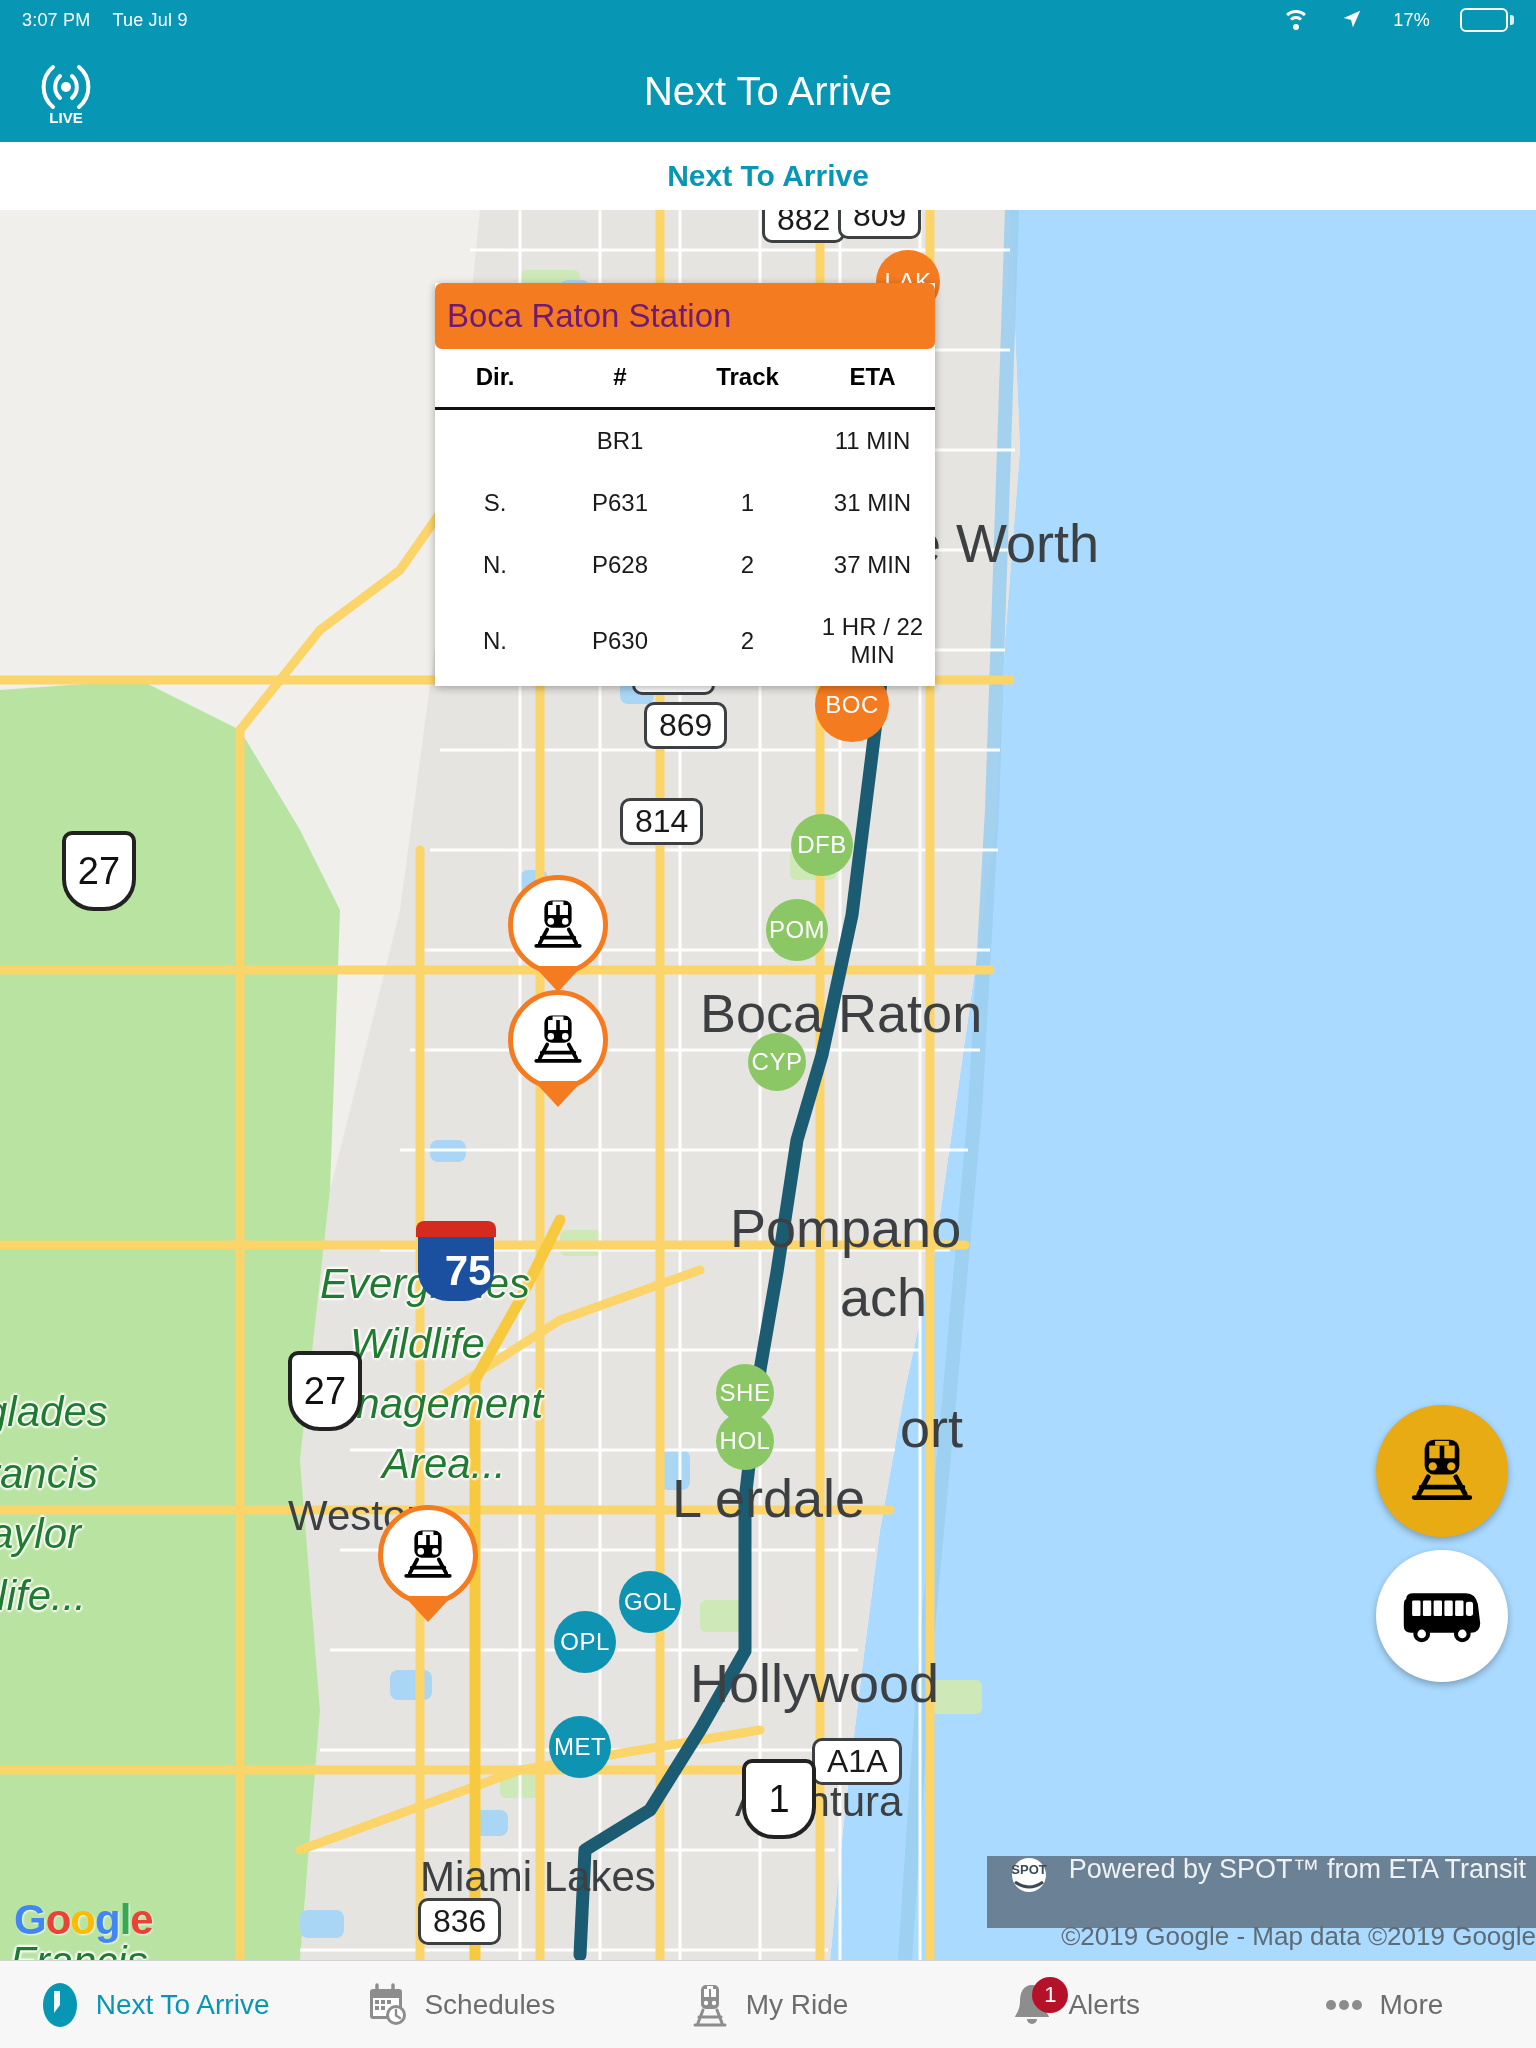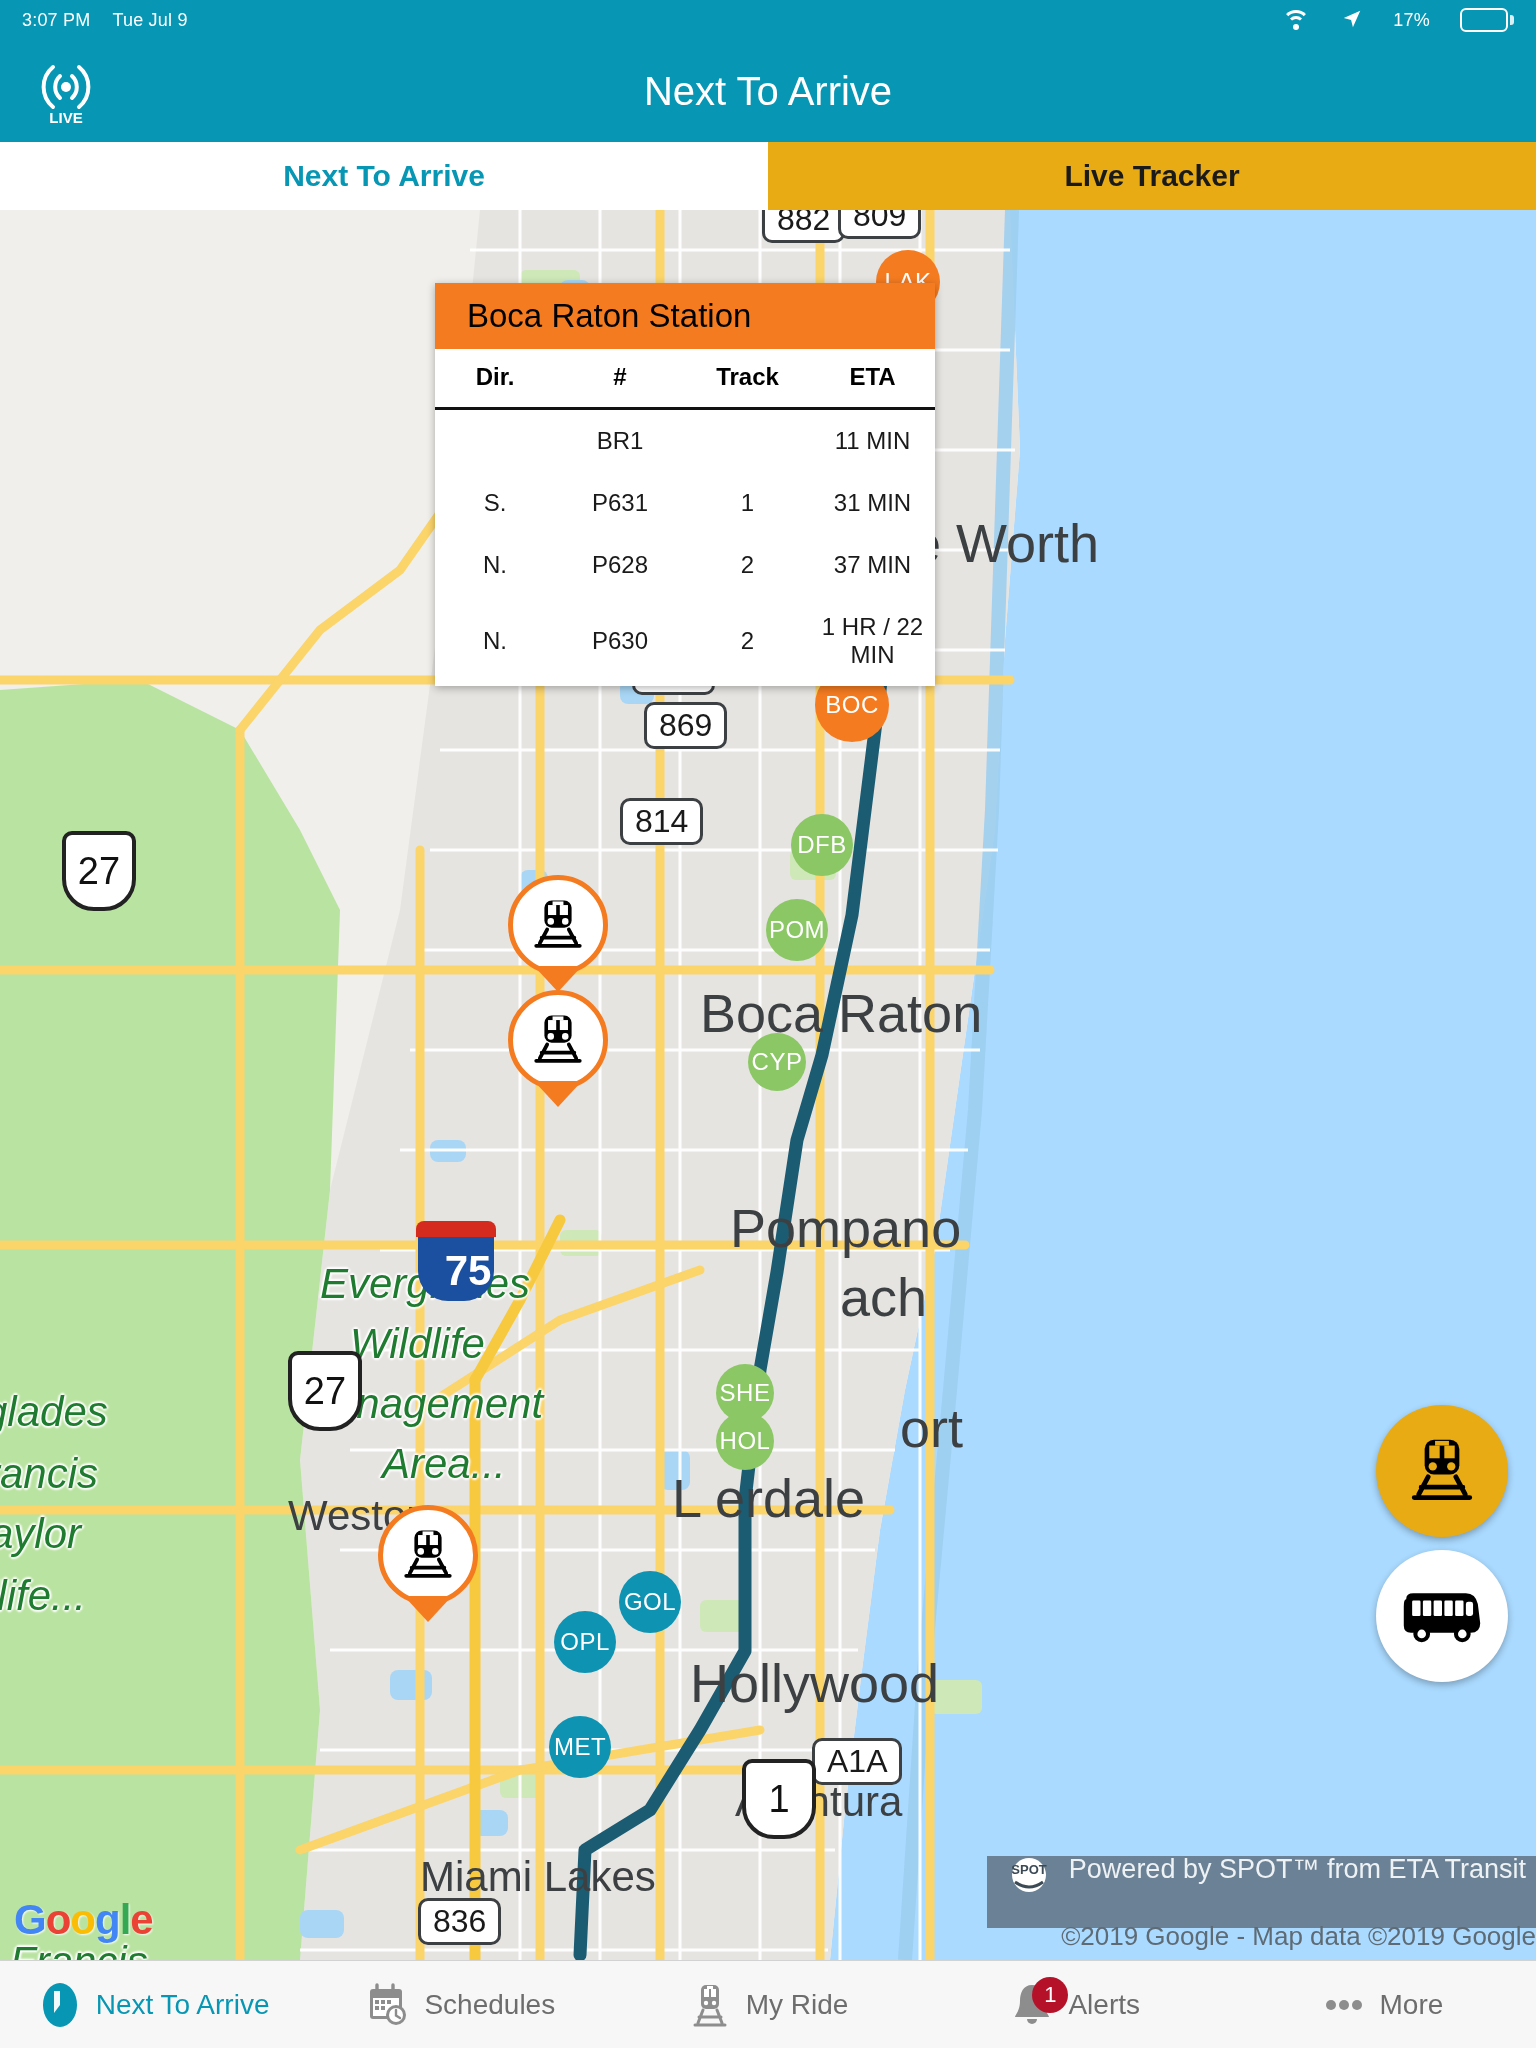--- a/index.html
+++ b/index.html
@@ -94,21 +94,21 @@
     border-top:26px solid #f47b20; }
   .trainmk .inner { position:absolute; bottom:-14px; left:50%;
     transform:translateX(-50%); width:0; height:0;
     border-left:17px solid transparent; border-right:17px solid transparent;
     border-top:19px solid #fff; }
   .trainmk svg { position:relative; z-index:2; }
 
   
   .card { position:absolute; left:435px; top:283px; width:500px;
     background:#fff; box-shadow:0 2px 8px rgba(0,0,0,.3); }
-  .card-head { background:#f47b20; color:#000000; font-size:33px; padding:14px 32px; }
+  .card-head { background:#f47b20; color:#701a75; font-size:33px; padding:14px 12px;border-radius:7px; }
   .card-table { width:100%; border-collapse:collapse; }
   .card-table th { font-size:24px; font-weight:bold; color:#000;
     padding:14px 0 16px; border-bottom:3px solid #111; }
   .card-table td { font-size:24px; color:#1a1a1a; padding:17px 0;
     text-align:center; }
   .col-dir { width:24%; } .col-num { width:26%; }
   .col-trk { width:25%; } .col-eta { width:25%; }
 
   
   .fab { position:absolute; width:132px; height:132px; border-radius:50%;
@@ -190,23 +190,20 @@
         <circle cx="40" cy="32" r="5" fill="#fff"></circle>
         <text x="40" y="68" fill="#fff" font-size="15" font-family="Liberation Sans, sans-serif" text-anchor="middle" font-weight="bold">LIVE</text>
       </svg>
     </div>
     <div class="nav-title">Next To Arrive</div>
   </div>
 
   <div class="tabs">
     <div class="tab active">
       <span>Next To Arrive</span>
-    </div>
-    <div class="tab inactive">
-      <span>Live Tracker</span>
     </div>
   </div>
 
   <div class="map">
 
     <svg class="map-svg" width="1536" height="1750">
 
       <rect x="0" y="0" width="1536" height="1750" fill="#aadaff"></rect>
 
       <path d="M0,0 H1010 L1020,240 L1005,430 L995,620 L975,760 L955,900 L935,1040

